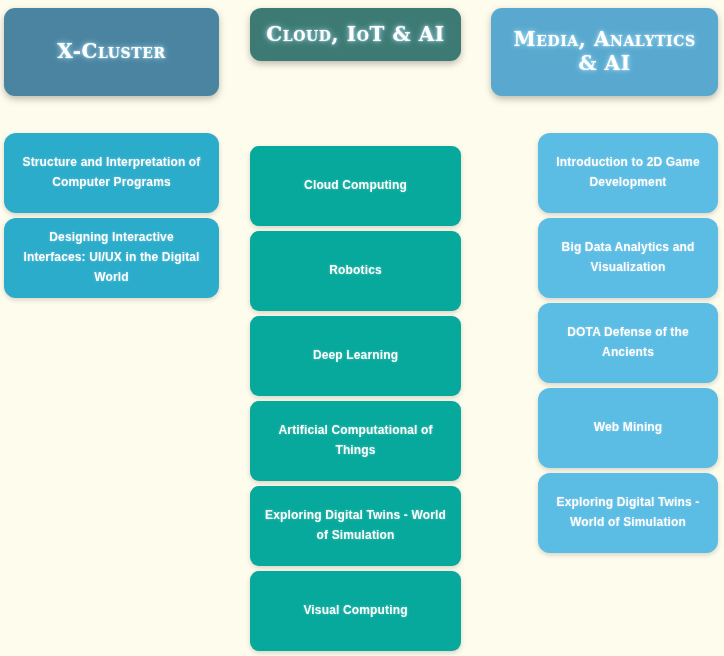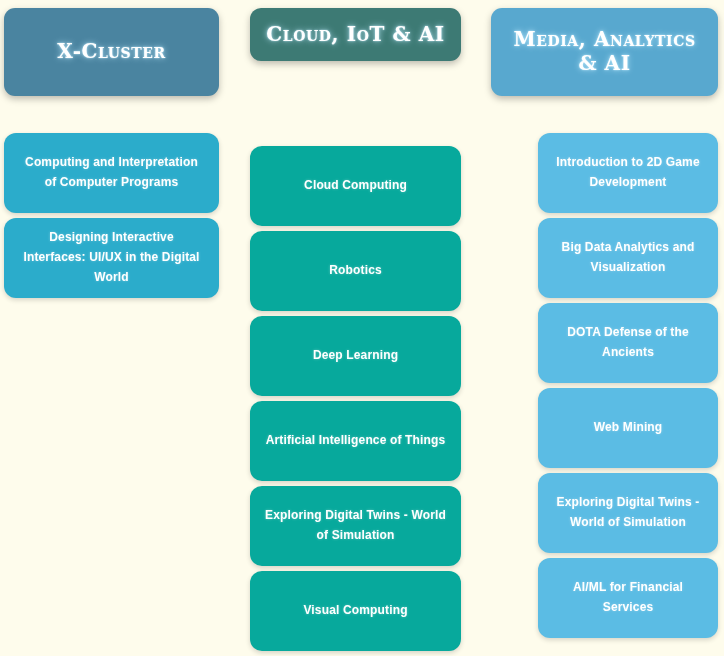--- a/index.html
+++ b/index.html
@@ -87,35 +87,35 @@
     font-family: "Liberation Sans", sans-serif;
     font-weight: bold;
     font-size: 12px;
     color: #ffffff;
     line-height: 1.65;
     letter-spacing: 0.15px;
     text-shadow: 0 0 3px rgba(255,255,255,0.35);
   }
 
   .col-1 .course-card { background: #2baccb; }
-  .col-2 .course-card { background: #07a99c; }
+  .col-2 .course-card { background: #07a99c; border-radius: 9px; }
   .col-3 .course-card { background: #5bbce4; margin-left: 47px; }
 </style>
 </head>
 <body>
 
 <div class="board">
 
   <div class="column col-1">
     <div class="header-card">
       <span class="header-text">X-Cluster</span>
     </div>
     <div class="cards">
       <div class="course-card">
-        <span class="card-text">Computing and Interpretation of Computer Programs</span>
+        <span class="card-text">Structure and Interpretation of Computer Programs</span>
       </div>
       <div class="course-card">
         <span class="card-text">Designing Interactive Interfaces: UI/UX in the Digital World</span>
       </div>
     </div>
   </div>
 
   <div class="column col-2">
     <div class="header-card">
       <span class="header-text">Cloud, IoT &amp; AI</span>
@@ -124,21 +124,21 @@
       <div class="course-card">
         <span class="card-text">Cloud Computing</span>
       </div>
       <div class="course-card">
         <span class="card-text">Robotics</span>
       </div>
       <div class="course-card">
         <span class="card-text">Deep Learning</span>
       </div>
       <div class="course-card">
-        <span class="card-text">Artificial Intelligence of Things</span>
+        <span class="card-text">Artificial Computational of Things</span>
       </div>
       <div class="course-card">
         <span class="card-text">Exploring Digital Twins - World of Simulation</span>
       </div>
       <div class="course-card">
         <span class="card-text">Visual Computing</span>
       </div>
     </div>
   </div>
 
@@ -155,19 +155,16 @@
       </div>
       <div class="course-card">
         <span class="card-text">DOTA Defense of the Ancients</span>
       </div>
       <div class="course-card">
         <span class="card-text">Web Mining</span>
       </div>
       <div class="course-card">
         <span class="card-text">Exploring Digital Twins - World of Simulation</span>
       </div>
-      <div class="course-card">
-        <span class="card-text">AI/ML for Financial Services</span>
-      </div>
     </div>
   </div>
 
 </div>
 
 </body></html>

